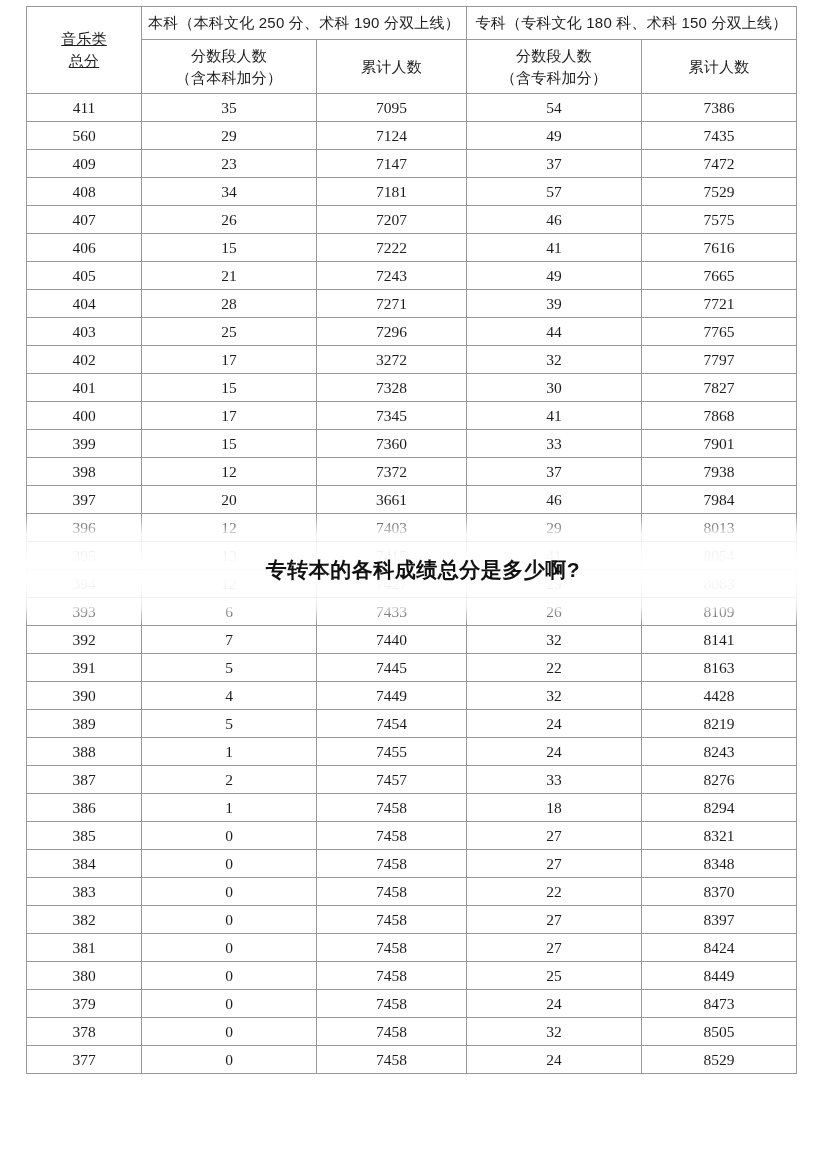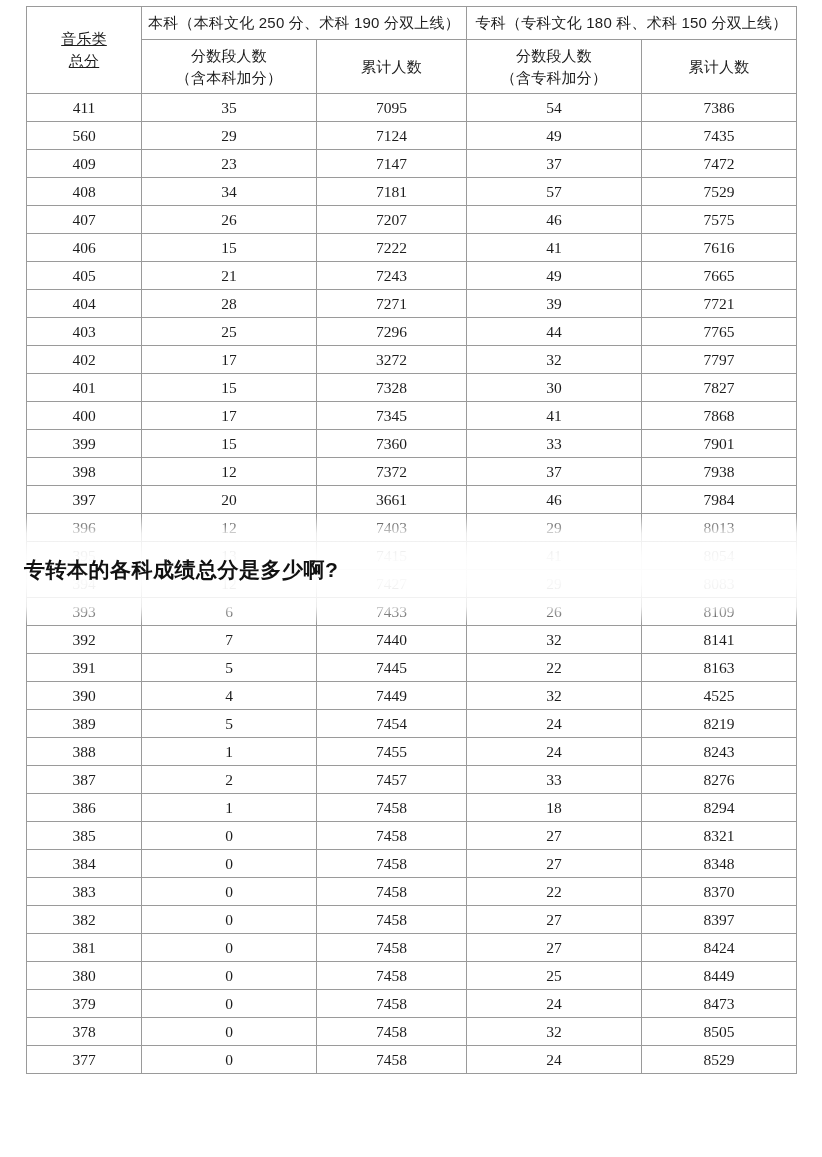--- a/index.html
+++ b/index.html
@@ -87,21 +87,21 @@
         rgba(255,255,255,0.97) 62%,
         rgba(255,255,255,0.80) 84%,
         rgba(255,255,255,0) 100%);
     pointer-events: none;
   }
   .overlay-caption {
     position: absolute;
     left: 0;
     right: 0;
     top: 556px;
-    text-align: left;
+    text-align: center;
     font-family: "Liberation Sans", "DejaVu Sans", sans-serif;
     font-size: 21px;
     font-weight: bold;
     color: #111111;
     letter-spacing: 0.5px;
     padding-left: 24px;
   }
 </style>
 </head>
 <body>
@@ -278,21 +278,21 @@
           <td>5</td>
           <td>7445</td>
           <td>22</td>
           <td>8163</td>
         </tr>
         <tr>
           <td>390</td>
           <td>4</td>
           <td>7449</td>
           <td>32</td>
-          <td>4525</td>
+          <td>4428</td>
         </tr>
         <tr>
           <td>389</td>
           <td>5</td>
           <td>7454</td>
           <td>24</td>
           <td>8219</td>
         </tr>
         <tr>
           <td>388</td>

